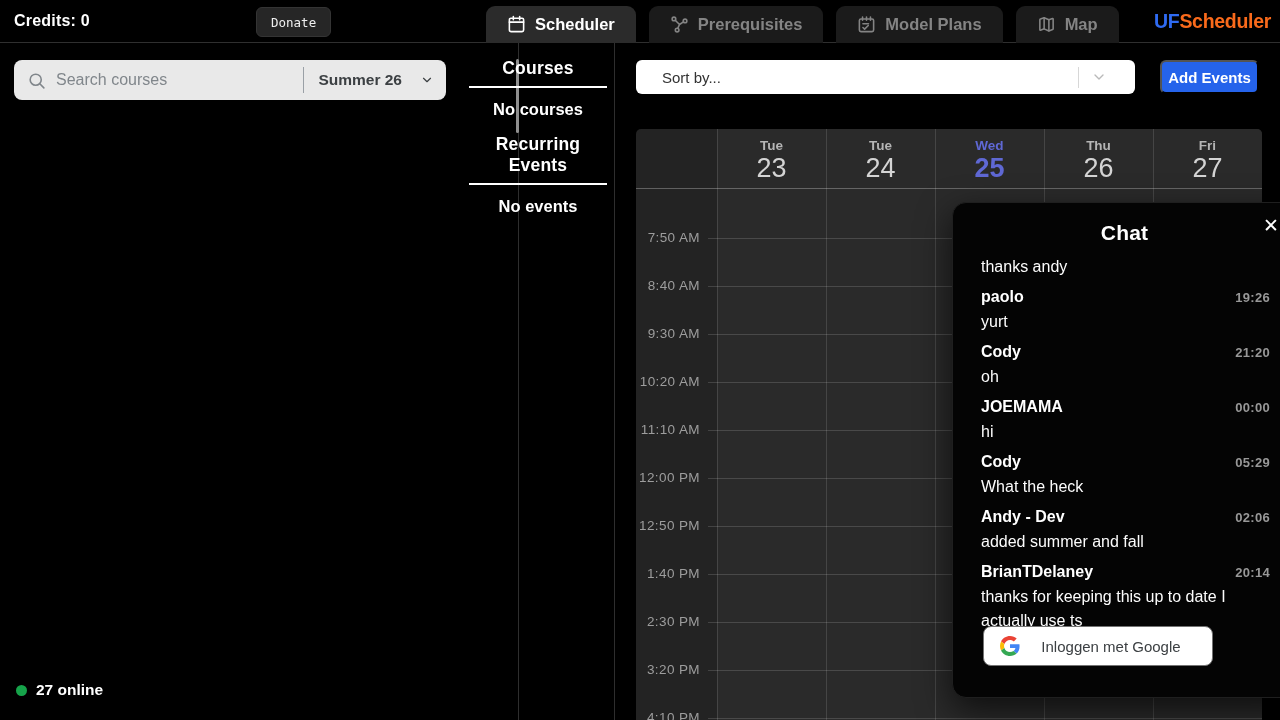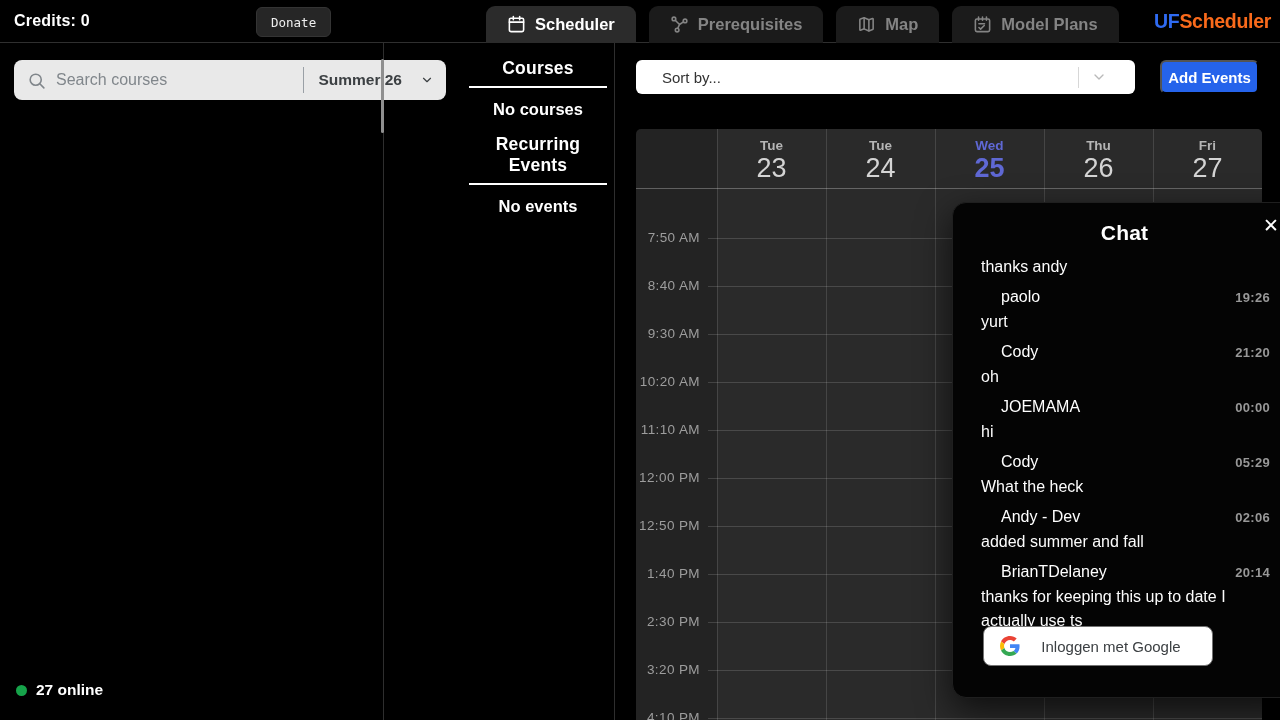--- a/index.html
+++ b/index.html
@@ -12,21 +12,21 @@
   .donate-btn { position:absolute; left:256px; top:7px; height:30px; padding:0 14px; background:#262626; border:1px solid #343434; border-radius:6px; color:#efefef; font-family:"DejaVu Sans Mono", monospace; font-size:12.5px; display:flex; align-items:center; cursor:pointer; }
   .tabs { position:absolute; left:486px; top:6px; height:37px; display:flex; gap:13px; }
   .tab { display:flex; align-items:center; gap:9px; padding:0 21px; border-radius:9px 9px 0 0; background:#1b1b1b; color:#848484; font-size:16.5px; font-weight:600; cursor:pointer; white-space:nowrap; }
   .tab.active { background:#2b2b2b; color:#fff; font-weight:700; }
   .tab .icon { width:19px; height:19px; display:inline-block; }
   .logo { position:absolute; right:9px; top:10px; font-size:19.5px; font-weight:800; letter-spacing:-0.3px; }
   .logo .uf { color:var(--logo-uf,#2f6bf2); }
   .logo .sched { color:var(--logo-scheduler,#f96a1b); }
 
   
-  .left-panel { position:absolute; left:0; top:43px; width:384px; height:677px; border-right:1px solid #2e2e2e; background:#000; }
+  .left-panel { position:absolute; left:0; top:43px; width:519px; height:677px; border-right:1px solid #2e2e2e; background:#000; }
   .search-bar { position:absolute; left:14px; top:17px; width:432px; height:40px; background:#e9e9e9; border-radius:8px; display:flex; align-items:center; }
   .search-bar .icon { width:19px; height:19px; color:#80868b; margin-left:13px; flex:none; }
   .search-input { flex:1; border:none; outline:none; background:transparent; font-family:"Liberation Sans", sans-serif; font-size:16px; color:#333; margin-left:10px; min-width:0; }
   .search-input::placeholder { color:#80868b; }
   .search-divider { width:1px; height:26px; background:#9aa0a6; flex:none; }
   .term-select { flex:none; display:flex; align-items:center; gap:5px; padding:0 12px 0 14px; font-size:15.5px; font-weight:600; color:#3c4043; cursor:pointer; }
   .term-select .icon { width:14px; height:14px; color:#3c4043; }
   .scroll-thumb { position:absolute; right:-1px; top:16px; width:3px; height:74px; background:#8f8f8f; border-radius:2px; }
   .online { position:absolute; left:16px; bottom:21px; display:flex; align-items:center; gap:9px; font-size:15.5px; font-weight:600; }
   .online-dot { width:11px; height:11px; border-radius:50%; background:var(--online-dot,#16a34a); }
@@ -59,21 +59,21 @@
   .row-line { position:absolute; left:72px; right:0; height:1px; background:rgba(255,255,255,.15); }
   .time-label { position:absolute; left:0; width:64px; text-align:right; font-size:13.5px; color:#9d9d9d; letter-spacing:.4px; line-height:20px; }
 
   
   .chat { position:absolute; left:952px; top:202px; width:345px; height:496px; background:#040404; border:1px solid #1f1f1f; border-radius:14px; box-shadow:0 12px 34px rgba(0,0,0,.65); z-index:40; }
   .chat-title { text-align:center; font-size:21px; font-weight:600; margin-top:18px; letter-spacing:.2px; }
   .chat-close { position:absolute; right:17px; top:13px; font-size:19px; line-height:19px; color:#fff; cursor:pointer; }
   .chat-msgs { position:absolute; left:28px; right:26px; top:52px; }
   .msg { margin-bottom:5px; }
   .msg-head { display:flex; justify-content:space-between; align-items:baseline; line-height:25px; margin-top:3px; }
-  .msg-name { font-size:16px; font-weight:400;margin-left:20px; }
+  .msg-name { font-size:16px; font-weight:700; }
   .msg-time { font-size:13px; font-weight:700; color:#989898; letter-spacing:.3px; }
   .msg-text { font-size:16px; font-weight:400; line-height:24px; color:#fcfcfc; }
   .google-btn { position:absolute; left:30px; bottom:31px; width:230px; height:40px; background:#fff; border:1px solid #737373; border-radius:8px; display:flex; align-items:center; padding-left:16px; cursor:pointer; }
   .g-logo { width:20px; height:20px; flex:none; }
   .g-logo svg { width:100%; height:100%; }
   .google-label { flex:1; text-align:center; font-size:15px; font-weight:500; color:#3c4043; padding-right:10px; }
 
   .icon svg { width:100%; height:100%; fill:none; stroke:currentColor; stroke-width:2; stroke-linecap:round; stroke-linejoin:round; }
 </style>
 </head>
@@ -95,31 +95,31 @@
         <span class="icon"><svg viewBox="0 0 24 24">
             <circle cx="5" cy="5" r="2.3"></circle>
             <circle cx="19" cy="7.5" r="2.3"></circle>
             <circle cx="9" cy="19" r="2.3"></circle>
             <path d="M6.6 6.7 12 12m0 0 5-3.4M12 12l-2.2 4.9"></path>
           </svg></span>
         <span>Prerequisites</span>
       </div>
       <div class="tab">
         <span class="icon"><svg viewBox="0 0 24 24">
+            <rect x="3" y="5" width="18" height="16" rx="2"></rect>
+            <path d="M7 2.5v4M12 2.5v4M17 2.5v4M7.5 11h7M7.5 15.8l2.1 2.1 4.6-4.6"></path>
+          </svg></span>
+        <span>Model Plans</span>
+      </div>
+      <div class="tab">
+        <span class="icon"><svg viewBox="0 0 24 24">
             <path d="M9 3.5 4.3 5.2a1 1 0 0 0-.7.95v12.4a.6.6 0 0 0 .8.57L9 17.5l6 2.6 4.7-1.7a1 1 0 0 0 .7-.95V5a.6.6 0 0 0-.8-.57L15 6.1 9 3.5z"></path>
             <path d="M9 3.5v14M15 6.1V20"></path>
           </svg></span>
         <span>Map</span>
-      </div>
-      <div class="tab">
-        <span class="icon"><svg viewBox="0 0 24 24">
-            <rect x="3" y="5" width="18" height="16" rx="2"></rect>
-            <path d="M7 2.5v4M12 2.5v4M17 2.5v4M7.5 11h7M7.5 15.8l2.1 2.1 4.6-4.6"></path>
-          </svg></span>
-        <span>Model Plans</span>
       </div>
     </div>
   <div class="logo">
     <span class="uf">UF</span><span class="sched">Scheduler</span>
   </div>
 </div>
 
 <div class="left-panel">
   <div class="search-bar">
     <span class="icon">

